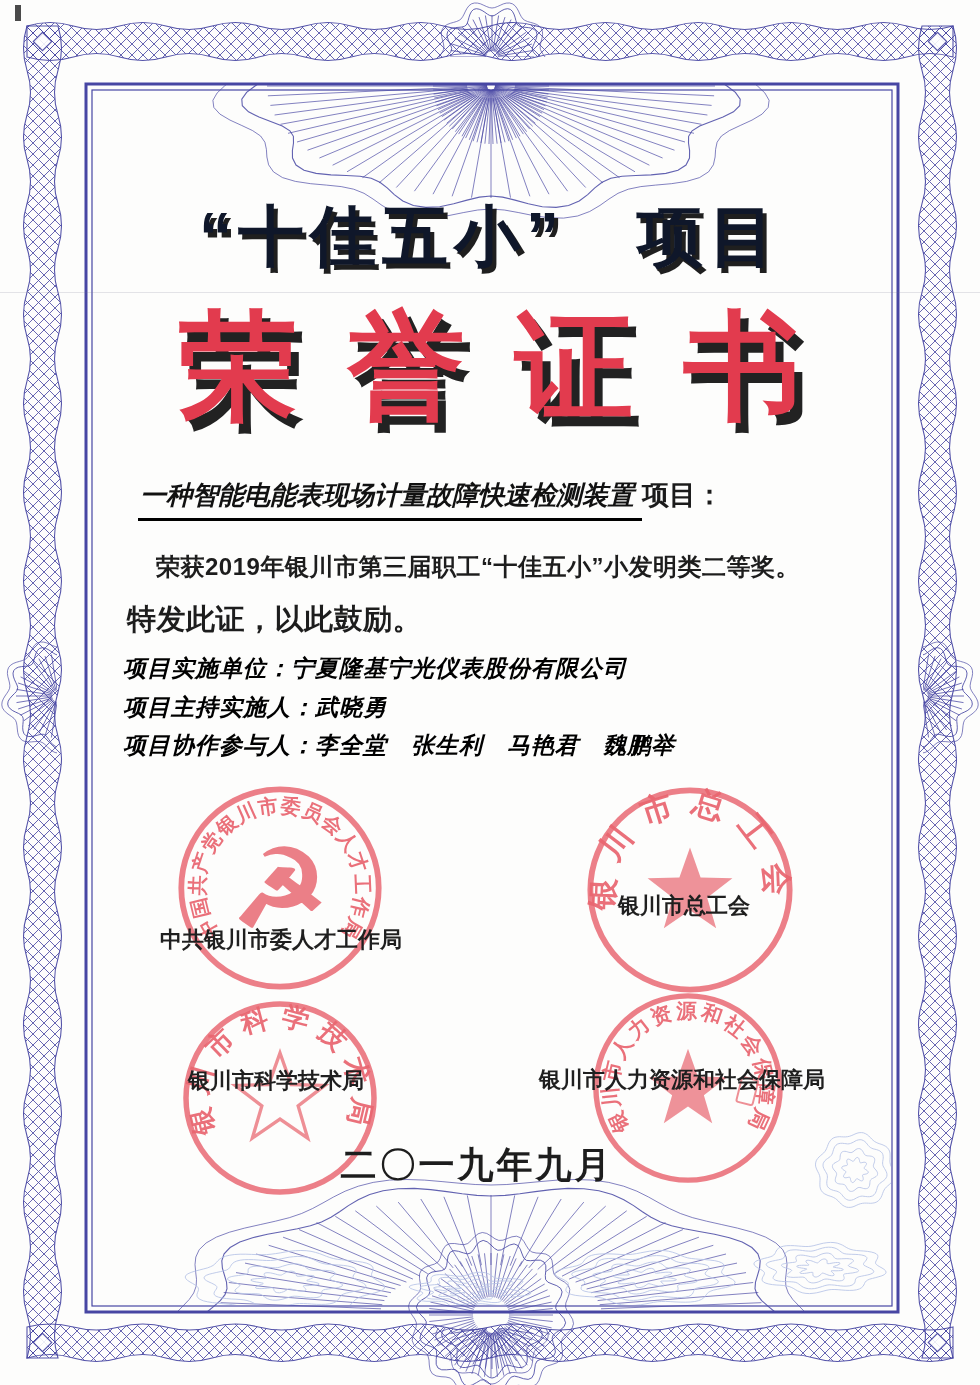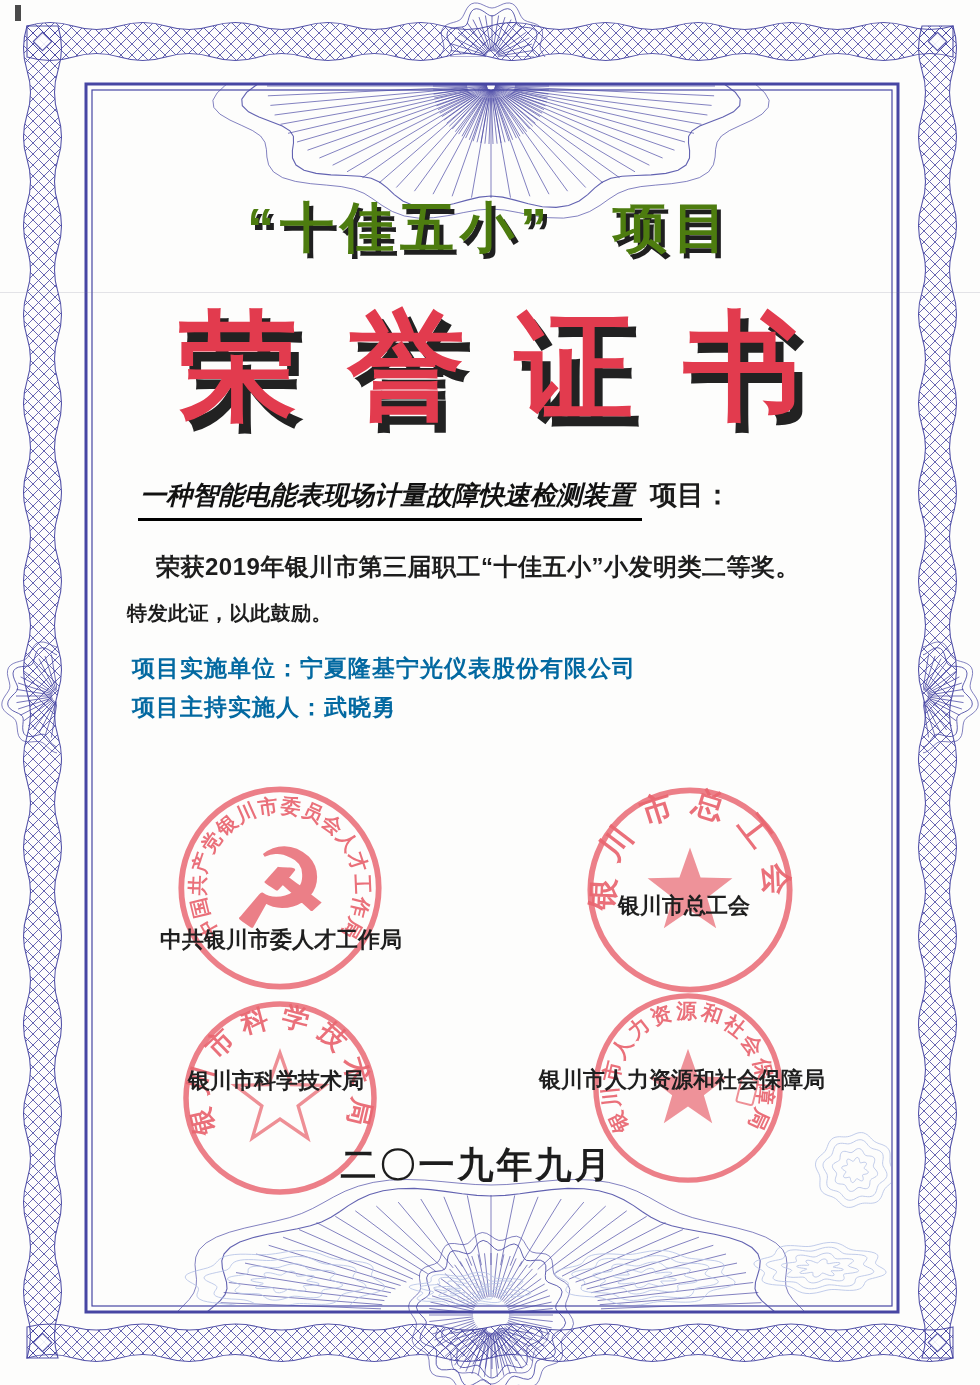--- a/index.html
+++ b/index.html
@@ -2,32 +2,32 @@
 <html><head>
 <meta charset="utf-8">
 <style>
   html,body{margin:0;padding:0;background:#e8e8e8;}
   .page{position:relative;width:980px;height:1385px;margin:0 auto;background:#fdfdfc;
         overflow:hidden;font-family:"Liberation Sans",sans-serif;color:#1d1d1d;}
   #deco{position:absolute;left:0;top:0;width:980px;height:1385px;}
   .abs{position:absolute;}
   .scan-mark{left:15px;top:5px;width:6px;height:16px;background:#4a4a4a;}
   .scan-line{left:0;top:292px;width:980px;height:1px;background:rgba(110,110,140,.18);}
-  .cat-title{left:0;right:0;top:192px;text-align:center;font-size:54px;font-weight:bold;
-             color:#4d7c0f;letter-spacing:6px;text-shadow:4px 5px 0 #1f1f1f;white-space:nowrap;}
+  .cat-title{left:0;right:0;top:192px;text-align:center;font-size:66px;font-weight:bold;
+             color:#0f172a;letter-spacing:6px;text-shadow:4px 5px 0 #1f1f1f;white-space:nowrap;}
   .heading{left:0;right:0;top:288px;text-align:center;font-size:118px;font-weight:bold;
            color:#e23b4e;letter-spacing:50px;padding-left:50px;white-space:nowrap;
            text-shadow:8px 10px 0 #222;font-family:"Liberation Serif",serif;}
   .project-line{left:138px;top:477px;white-space:nowrap;}
   .pname{display:inline-block;font-size:26px;font-weight:bold;font-style:italic;color:#111;
          border-bottom:3px solid #000000;padding:0 8px 5px 2px;letter-spacing:0;}
-  .psuffix{font-size:27px;font-weight:bold;margin-left:8px;color:#1b1b1b;}
+  .psuffix{font-size:27px;font-weight:bold;color:#1b1b1b;}
   .award{left:156px;top:551px;font-size:24px;font-weight:600;letter-spacing:.5px;white-space:nowrap;}
-  .issue{left:127px;top:600px;font-size:20px;font-weight:600;letter-spacing:.5px;white-space:nowrap;}
-  .field{left:132px;font-size:23px;font-weight:bold;color:#0369a1;letter-spacing:1px;white-space:nowrap;}
+  .issue{left:127px;top:600px;font-size:29px;font-weight:600;letter-spacing:.5px;white-space:nowrap;}
+  .field{left:123px;font-size:23px;font-weight:bold;color:#000000;letter-spacing:1px;white-space:nowrap;font-style:italic;}
   .f1{top:653px;} .f2{top:692px;} .f3{top:730px;}
   .seal{position:absolute;opacity:.88;}
   .ring{fill:none;stroke:#e65560;stroke-width:5.5;opacity:.85;}
   .rim{fill:#e6505c;font-weight:bold;opacity:.92;font-family:"Liberation Sans",sans-serif;}
   .r1{font-size:19px;letter-spacing:1px;} .r2{font-size:30px;letter-spacing:14px;}
   .r3{font-size:27px;letter-spacing:10px;} .r4{font-size:21px;letter-spacing:3px;}
   .star{fill:#e65560;opacity:.72;} .star-o{fill:none;stroke:#e65560;stroke-width:3;opacity:.75;}
   .emblem{fill:#e65560;opacity:.85;font-weight:bold;}
   .mark{fill:none;stroke:#e65560;stroke-width:2;opacity:.75;}
   .seal-label{transform:translateX(-50%);font-size:22px;font-weight:bold;color:#1f1f1f;white-space:nowrap;}
@@ -131,20 +131,21 @@
 
   <div class="abs project-line">
     <span class="pname">一种智能电能表现场计量故障快速检测装置</span><span class="psuffix">项目：</span>
   </div>
 
   <div class="abs award">荣获2019年银川市第三届职工“十佳五小”小发明类二等奖。</div>
   <div class="abs issue">特发此证，以此鼓励。</div>
 
   <div class="abs field f1"><span>项目实施单位：</span><span>宁夏隆基宁光仪表股份有限公司</span></div>
   <div class="abs field f2"><span>项目主持实施人：</span><span>武晓勇</span></div>
+  <div class="abs field f3"><span>项目协作参与人：</span><span>李全堂　张生利　马艳君　魏鹏举</span></div>
 
   <svg class="seal" style="left:175px;top:783px;width:210px;height:210px" viewBox="0 0 200 200">
     <defs>
         <path id="a1" d="M 44.8 146.3 A 72 72 0 1 1 155.2 146.3" fill="none"></path>
       </defs>
     <circle class="ring" cx="100" cy="100" r="94"></circle>
     <text class="rim r1"><textPath href="#a1" startOffset="50%" text-anchor="middle">中国共产党银川市委员会人才工作局</textPath></text>
     <text class="emblem" x="100" y="136" text-anchor="middle" font-size="102">☭</text>
   </svg>
 

